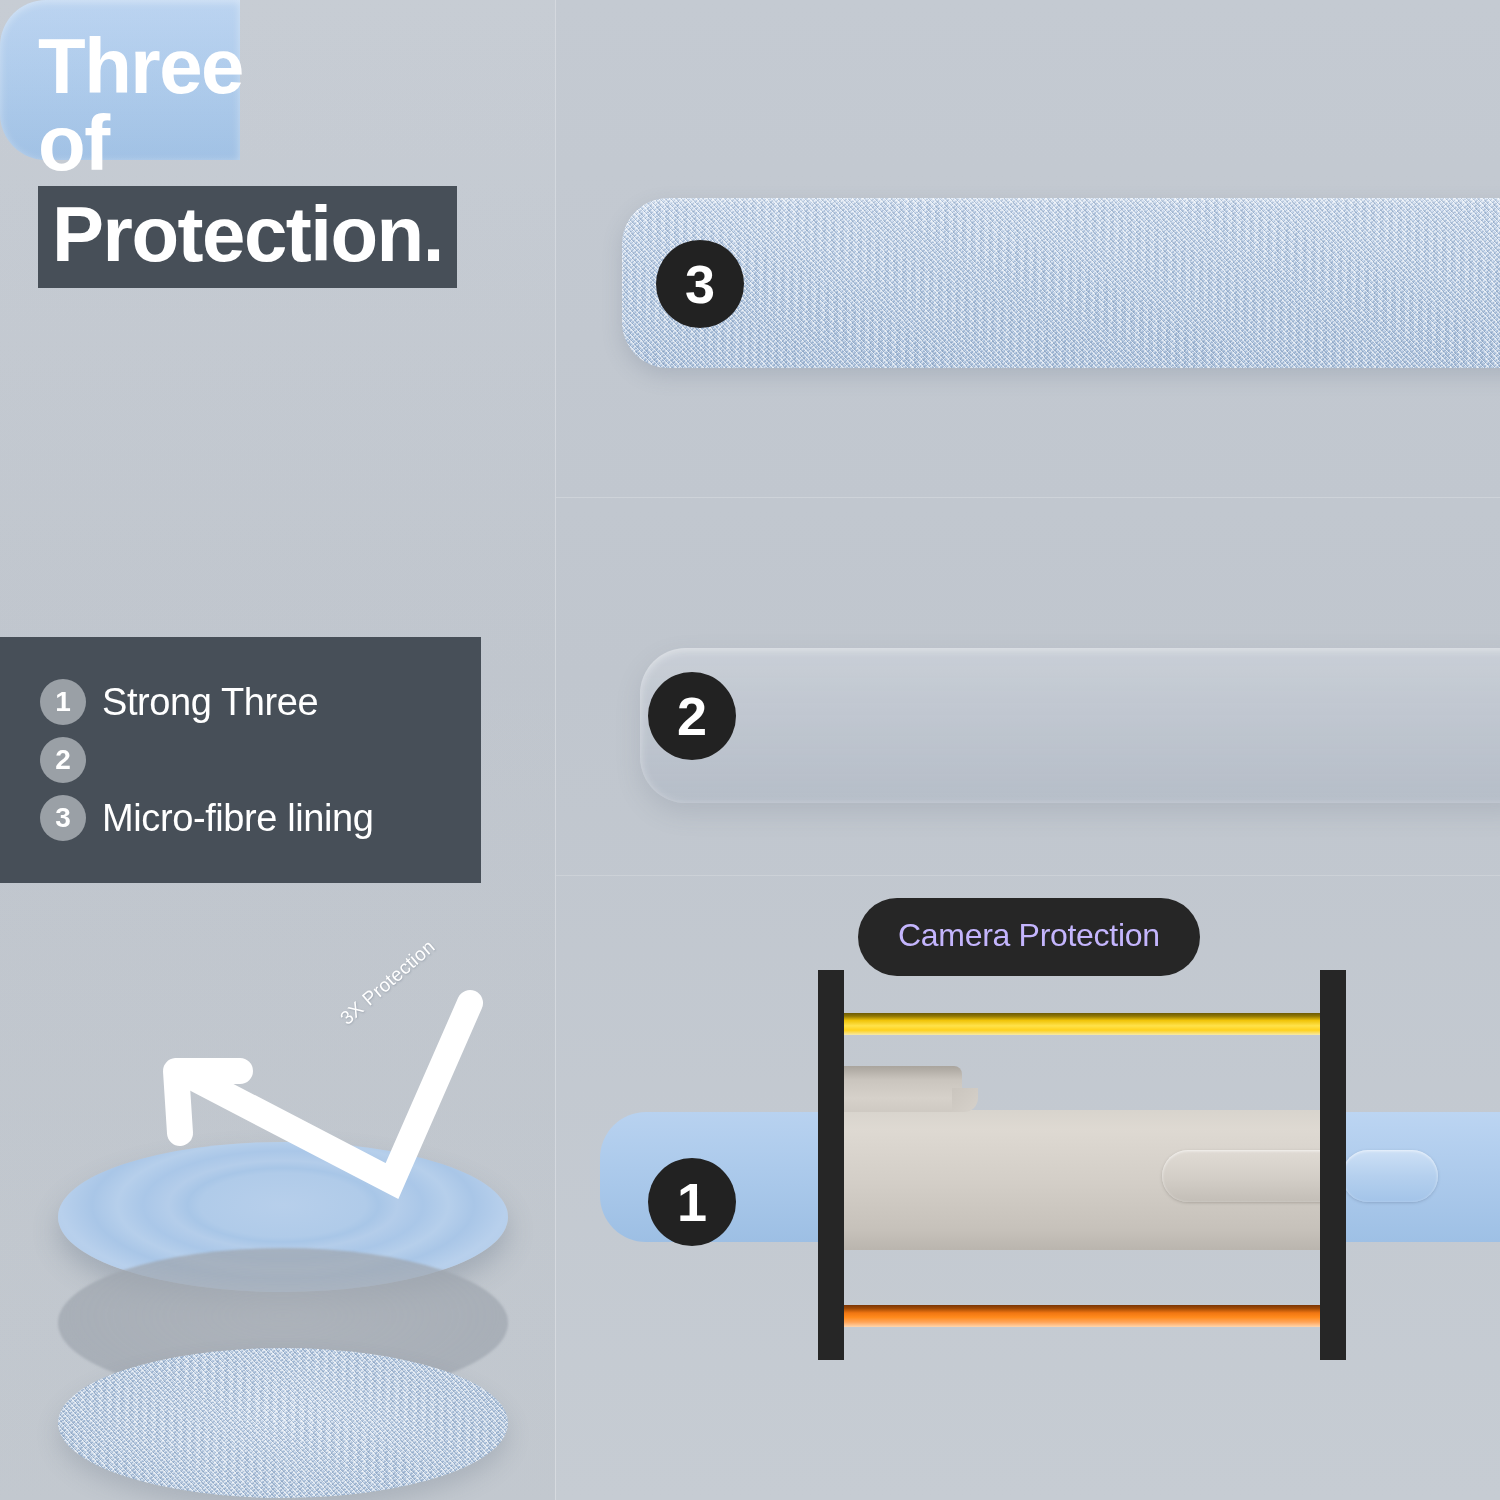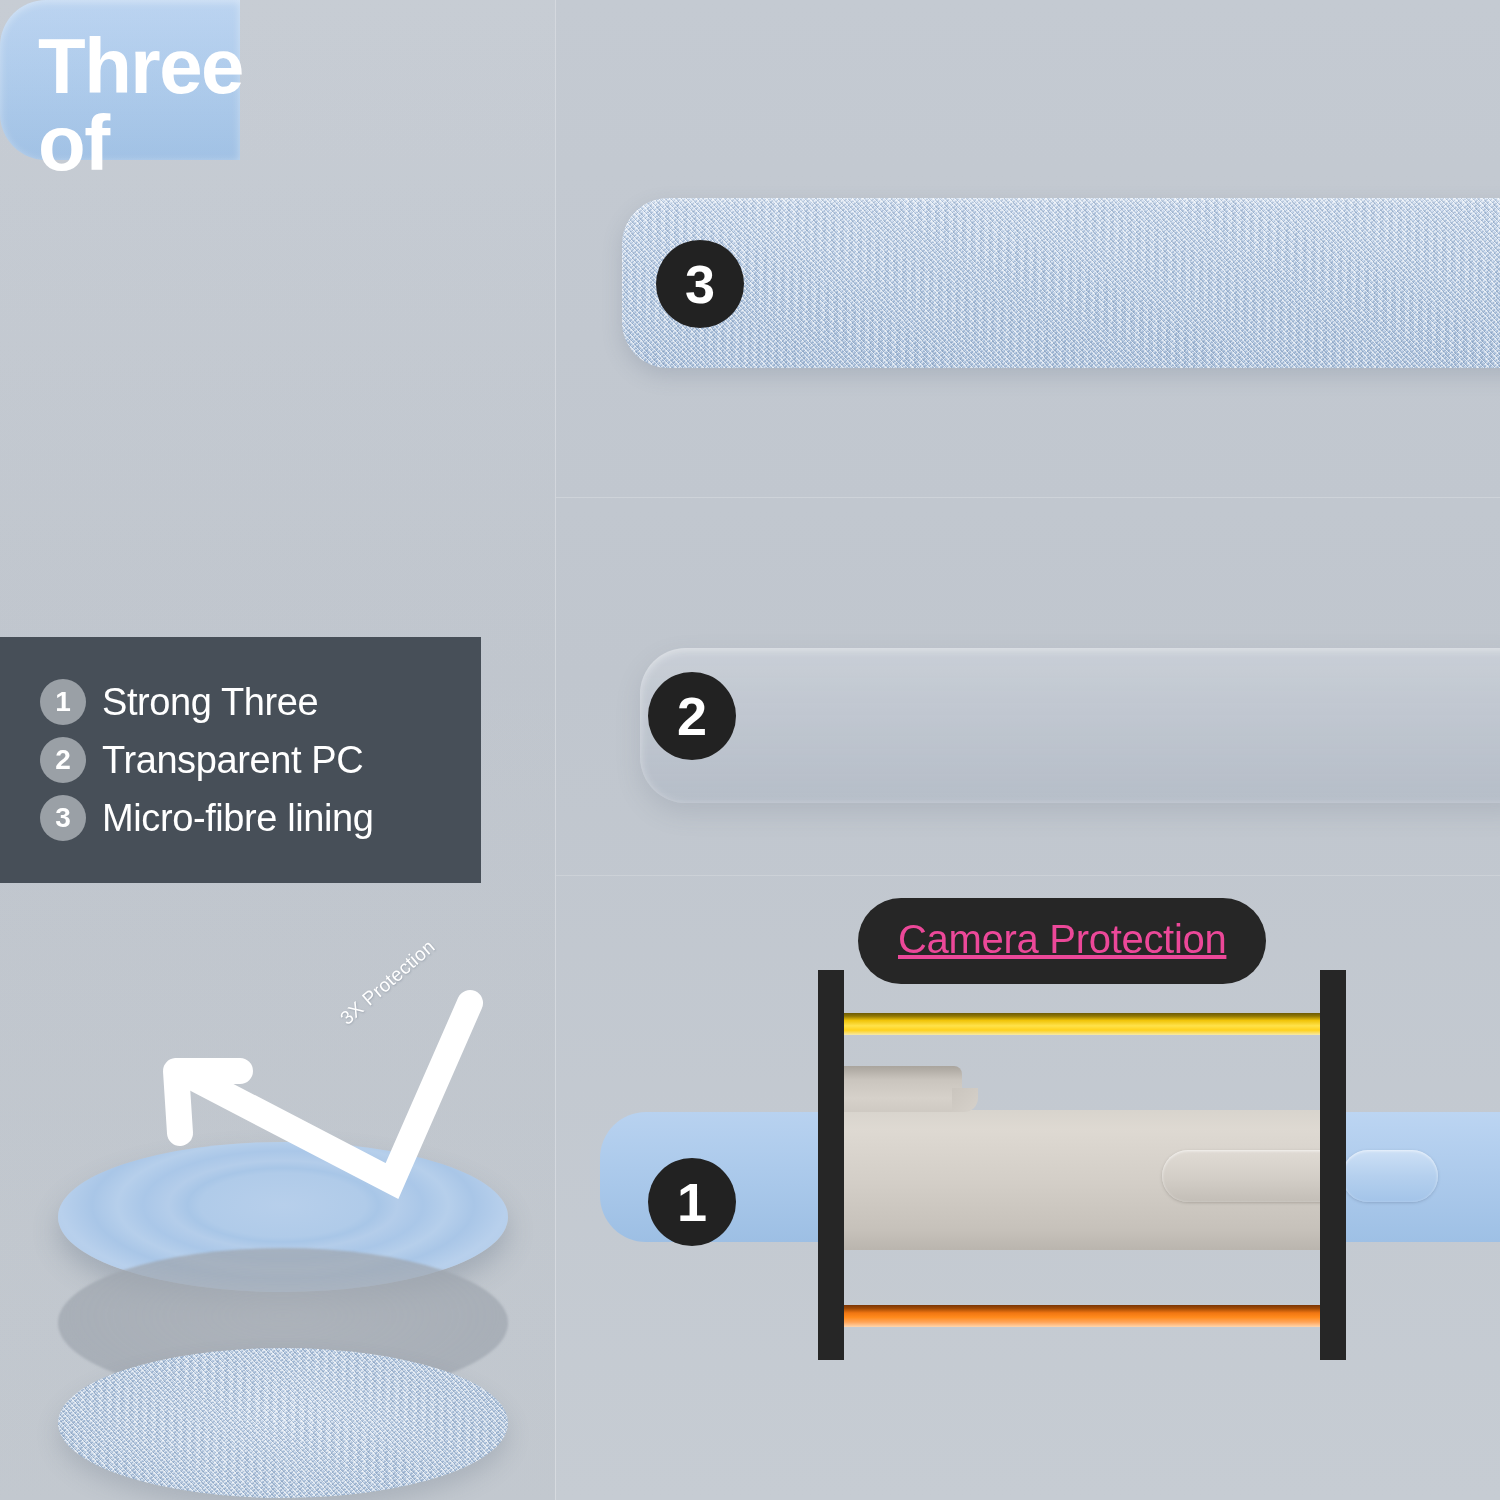--- a/index.html
+++ b/index.html
@@ -336,56 +336,55 @@
     border-radius: 26px 0 0 26px;
     background: linear-gradient(180deg, #e0dbd4 0%, #d4cfc8 50%, #c3beb7 100%);
     box-shadow: inset 0 1px 3px rgba(255,255,255,0.7), 0 1px 3px rgba(120,115,108,0.4);
     z-index: 8;
   }
 
   
   .pill {
     position: absolute;
     background: #262626;
-    color: #ec4899;
+    color: #c4b5fd;
     border-radius: 44px;
-    font-size: 40px;
+    font-size: 32px;
     font-weight: 400;
     letter-spacing: -0.3px;
     padding: 19px 40px 22px 40px;
     white-space: nowrap;
     z-index: 14;
-    text-decoration: underline;
   }
   #pill-camera { left: 858px; top: 898px; }
   #pill-screen { left: 858px; top: 1382px; }
 </style>
 </head>
 <body>
 
 <div id="stage">
 
   <div class="panel-tint-left"></div>
   <div class="divider-v"></div>
   <div class="divider-h-1"></div>
   <div class="divider-h-2"></div>
 
   <div id="headline">
     <span class="headline-line">Three</span>
     <span class="headline-line">of</span>
+    <span class="headline-hl">Protection.</span>
   </div>
 
   <div id="legend">
     <div class="legend-row">
       <span class="legend-num">1</span>
       <span class="legend-label">Strong Three</span>
     </div>
     <div class="legend-row">
       <span class="legend-num">2</span>
-      <span class="legend-label">Transparent PC</span>
     </div>
     <div class="legend-row">
       <span class="legend-num">3</span>
       <span class="legend-label">Micro-fibre lining</span>
     </div>
   </div>
 
   <div id="discs">
     <div class="disc" id="disc-rubber"></div>
     <div class="disc" id="disc-pc"></div>

